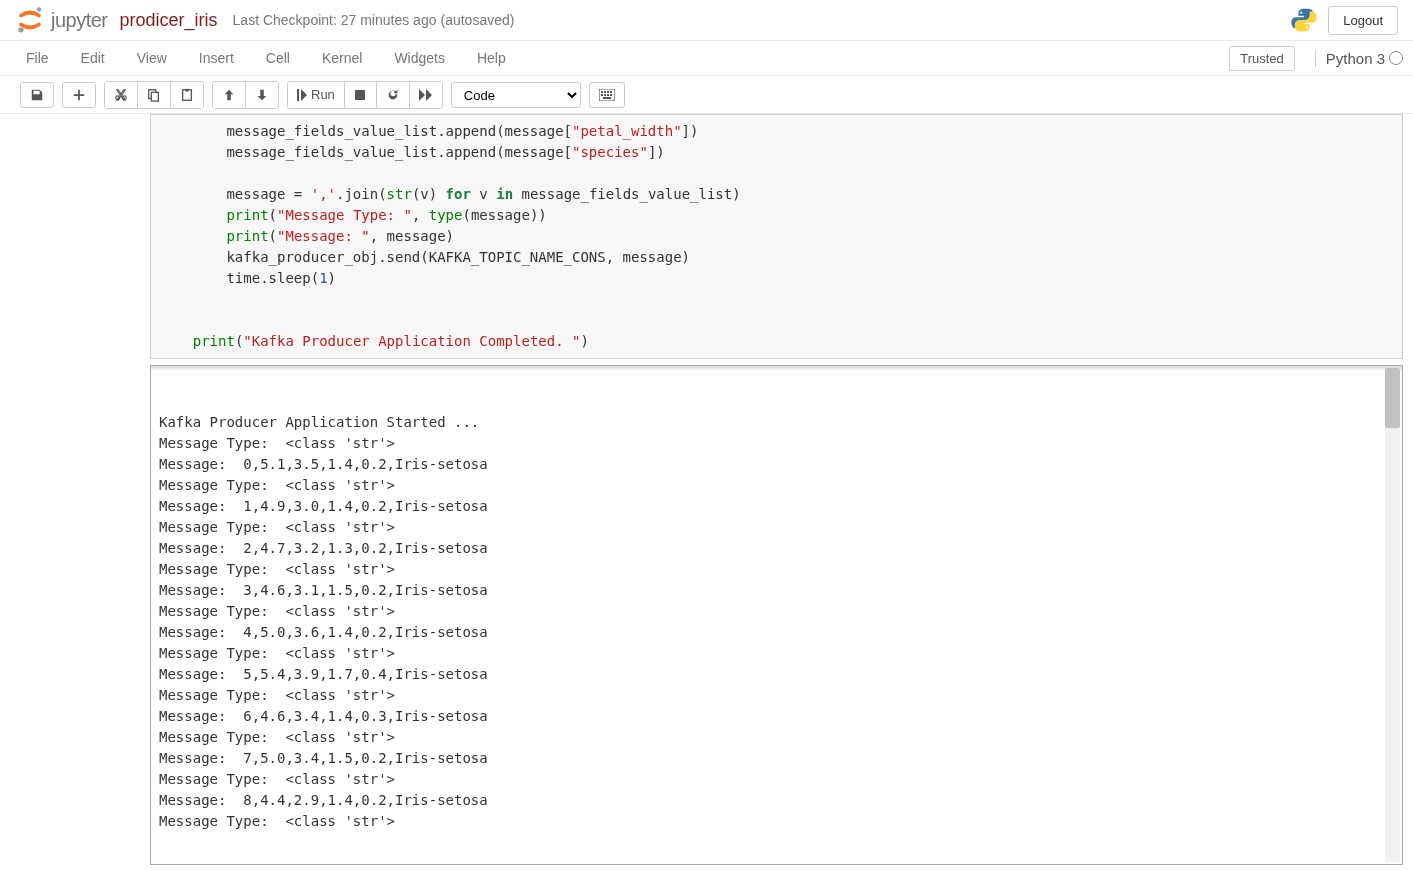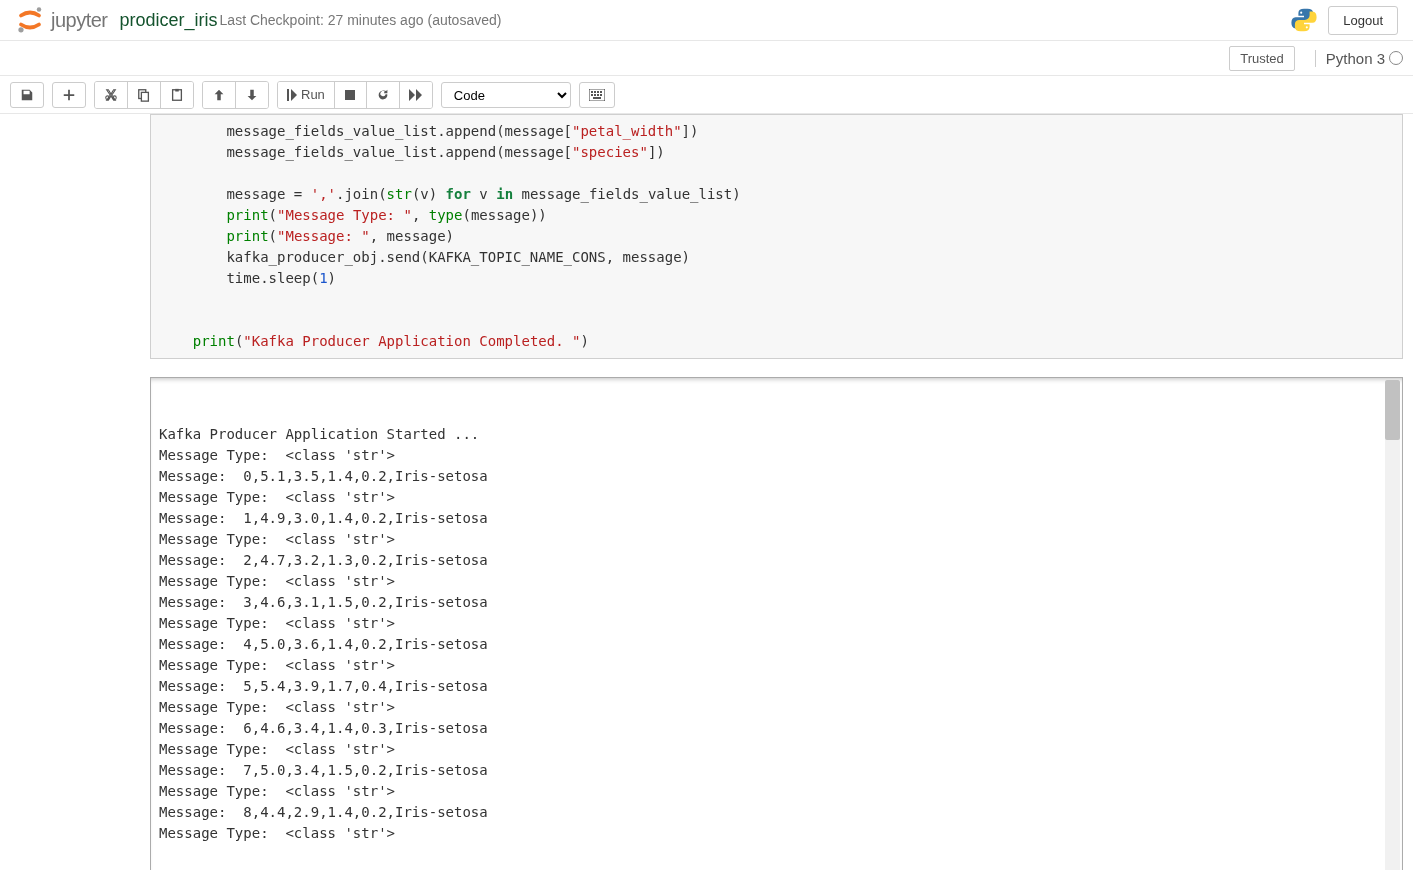--- a/index.html
+++ b/index.html
@@ -2,44 +2,44 @@
 <html><head>
 <meta charset="utf-8">
 <style>
 * { box-sizing: border-box; margin: 0; padding: 0; }
 body { font-family: "Helvetica Neue", Helvetica, Arial, sans-serif; font-size: 14px; color: #333; background: #fff; }
 
 .header { display: flex; align-items: center; padding: 5px 15px; border-bottom: 1px solid #e7e7e7; }
 .logo { display: flex; align-items: center; margin-right: 12px; }
 .logo-icon { width: 30px; height: 30px; margin-right: 6px; }
 .logo-text { font-size: 20px; color: #757575; letter-spacing: -0.5px; }
-.notebook-name { font-size: 18px; color: #14532d; margin-right: 2px; }
+.notebook-name { font-size: 18px; color: #7f1d1d; margin-right: 15px; }
 .checkpoint { font-size: 14px; color: #777; }
 .autosave { font-size: 14px; color: #777; margin-left: 4px; }
 .spacer { flex: 1; }
 .python-logo { width: 28px; height: 28px; margin-right: 10px; }
 .logout-btn { border: 1px solid #ccc; background: #fff; padding: 6px 14px; border-radius: 3px; color: #333; font-size: 13px; cursor: pointer; }
 
 .menubar { display: flex; align-items: center; padding: 0 10px; border-bottom: 1px solid #e7e7e7; height: 35px; }
 .menu-item { color: #777; padding: 8px 16px; cursor: pointer; font-size: 14px; }
 .trusted { border: 1px solid #ccc; padding: 4px 10px; border-radius: 2px; color: #555; font-size: 13px; margin-right: 20px; }
 .kernel-name { color: #555; font-size: 15px; border-left: 1px solid #ccc; padding-left: 10px; margin-right: 4px; }
 .kernel-circle { width: 14px; height: 14px; border: 1px solid #888; border-radius: 50%; }
 
-.toolbar { display: flex; align-items: center; padding: 4px 10px; border-bottom: 1px solid #e7e7e7; height: 38px; gap: 0; }
+.toolbar { display: flex; align-items: center; padding: 4px 20px; border-bottom: 1px solid #e7e7e7; height: 38px; gap: 0; }
 .tool-group { display: flex; border: 1px solid #ccc; border-radius: 3px; margin-right: 8px; overflow: hidden; }
 .tool-btn { background: #fff; border: none; border-right: 1px solid #ccc; padding: 5px 9px; cursor: pointer; display: flex; align-items: center; justify-content: center; min-width: 32px; height: 26px; color: #555; }
 .tool-btn:last-child { border-right: none; }
 .tool-single { border: 1px solid #ccc; border-radius: 3px; background: #fff; padding: 5px 9px; cursor: pointer; margin-right: 8px; min-width: 32px; height: 26px; display: flex; align-items: center; justify-content: center; color: #555; }
 .run-btn { display: flex; align-items: center; gap: 4px; font-size: 13px; }
 .cell-type { border: 1px solid #ccc; border-radius: 3px; padding: 4px 8px; font-size: 13px; margin-right: 8px; min-width: 130px; height: 26px; background: #fff; }
 
 .notebook-container { padding: 0 10px; }
 
-.cell { display: flex; margin-bottom: 18px; }
+.cell { display: flex; margin-bottom: 6px; }
 .prompt { width: 140px; text-align: left; padding: 7px 10px 7px 0; font-family: monospace; font-size: 14px; color: #303F9F; flex-shrink: 0; }
 .cell-content { flex: 1; }
 
 .code-area { background: #f7f7f7; border: 1px solid #cfcfcf; padding: 6px 8px; font-family: monospace; font-size: 14px; line-height: 1.5; white-space: pre; overflow: hidden; min-height: 22px; }
 
 .output-cell { display: flex; }
 .output-area { flex: 1; border: 1px solid #ababab; font-family: monospace; font-size: 14px; line-height: 1.5; white-space: pre; padding: 4px 8px; height: 500px; overflow: hidden; position: relative; box-shadow: inset 0 4px 5px -3px rgba(0,0,0,0.25); }
 .output-scroll { position: absolute; right: 2px; top: 2px; bottom: 2px; width: 15px; background: #f1f1f1; }
 .output-scroll-thumb { position: absolute; top: 0; width: 100%; height: 60px; background: #c1c1c1; border-radius: 2px; }
 
@@ -70,20 +70,30 @@
   <span class="autosave">(autosaved)</span>
   <div class="spacer"></div>
   <svg class="python-logo" viewBox="0 0 40 40">
     <path d="M20 4c-5 0-8 2-8 6v4h8v2H8c-4 0-6 3-6 8s2 8 6 8h4v-5c0-4 3-7 7-7h8c3 0 6-2 6-6V10c0-4-3-6-8-6h-5zm-4 4a1.5 1.5 0 110 3 1.5 1.5 0 010-3z" fill="#3776ab"></path>
     <path d="M20 36c5 0 8-2 8-6v-4h-8v-2h12c4 0 6-3 6-8s-2-8-6-8h-4v5c0 4-3 7-7 7h-8c-3 0-6 2-6 6v4c0 4 3 6 8 6h5zm4-4a1.5 1.5 0 110-3 1.5 1.5 0 010 3z" fill="#ffd43b"></path>
   </svg>
   <button class="logout-btn">Logout</button>
 </div>
 
 <div class="menubar">
+  <div id="menu-items" style="display: flex;">
+      <span class="menu-item">File</span>
+      <span class="menu-item">Edit</span>
+      <span class="menu-item">View</span>
+      <span class="menu-item">Insert</span>
+      <span class="menu-item">Cell</span>
+      <span class="menu-item">Kernel</span>
+      <span class="menu-item">Widgets</span>
+      <span class="menu-item">Help</span>
+    </div>
   <div class="spacer"></div>
   <span class="trusted">Trusted</span>
   <span class="kernel-name">Python 3</span>
   <span class="kernel-circle"></span>
 </div>
 
 <div class="toolbar">
   <button class="tool-single">
     <svg width="14" height="14" viewBox="0 0 16 16">
         <path d="M2 2h9l3 3v9H2V2zm2 1v4h7V3H4zm1 6h6v4H5V9z" fill="#555"></path>

